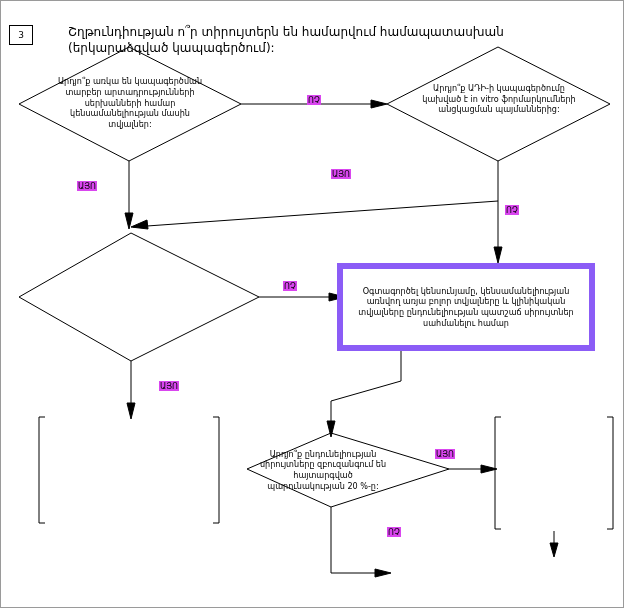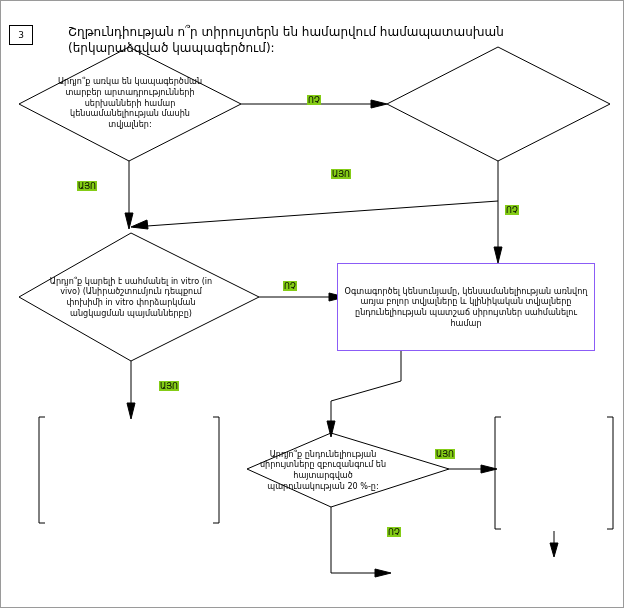--- a/index.html
+++ b/index.html
@@ -33,21 +33,21 @@
     text-align: center;
     font-size: 8.1px;
     line-height: 1.32;
     color: #000;
     display: flex;
     align-items: center;
     justify-content: center;
     padding: 2px 4px;
   }
   .box {
-    border: 1px solid #8b5cf6;
+    border: 6px solid #8b5cf6;
     background: #fff;
   }
   .title {
     position: absolute;
     font-size: 12px;
     color: #000;
     line-height: 1.3;
   }
   .page-num {
     position: absolute;
@@ -57,21 +57,21 @@
     height: 18px;
     display: flex;
     align-items: center;
     justify-content: center;
     background: #fff;
   }
   .edge-label {
     position: absolute;
     font-size: 8.1px;
     color: #000;
-    background: #84cc16;
+    background: #d946ef;
     padding: 0 1px;
   }
 </style>
 </head>
 <body>
 
 <div id="page">
 
   <div class="title" style="left:67px; top:24px; width:540px;">Շղթունդիության ո՞ր տիրույտերն են համարվում համապատասխան (երկարաձգված կապագերծում):</div>
 
@@ -130,22 +130,22 @@
       <path d="M 212,416 L 218,416 L 218,522 L 212,522"></path>
 
       <path d="M 500,416 L 494,416 L 494,528 L 500,528"></path>
       <path d="M 606,416 L 612,416 L 612,528 L 606,528"></path>
 
     </g>
   </svg>
 
   <div class="node" style="left:52px; top:62px; width:154px; height:80px;">Արդյո՞ք առկա են կապագերծման տարբեր արտադրությունների սերխանների համար կենսամանելիության մասին տվյալներ:</div>
 
+  <div class="node" style="left:410px; top:68px; width:176px; height:60px;">Արդյո՞ք ԱԴԻ-ի կապագերծումը կախված է in vitro ֆորմարկումների անցկացման պայմաններից:</div>
 
-  <div class="node" style="left:42px; top:250px; width:176px; height:92px;">Արդյո՞ք կարելի է սահմանել in vitro (in vivo) (Անիրածշտումյուն դեպքում փոխիմի in vitro փորձարկման անցկացման պայմաններբը)</div>
 
   <div class="node" style="left:252px; top:436px; width:140px; height:66px;">Արդյո՞ք ընդունելիության սիրույտները զբուզանգում են հայտարգված պարունակության 20 %-ը:</div>
 
   <div class="node box" style="left:336px; top:262px; width:258px; height:88px;">Օգտագործել կենսունյամը, կենսամանելիության առնվող առյա բոլոր տվյալները և կլինիկական տվյալները ընդունելիության պատշաճ սիրույտներ սահմանելու համար</div>
 
 
 
 
   <div class="edge-label" style="left:306px; top:94px;">ՈՉ</div>
   <div class="edge-label" style="left:76px; top:180px;">ԱՅՈ</div>

